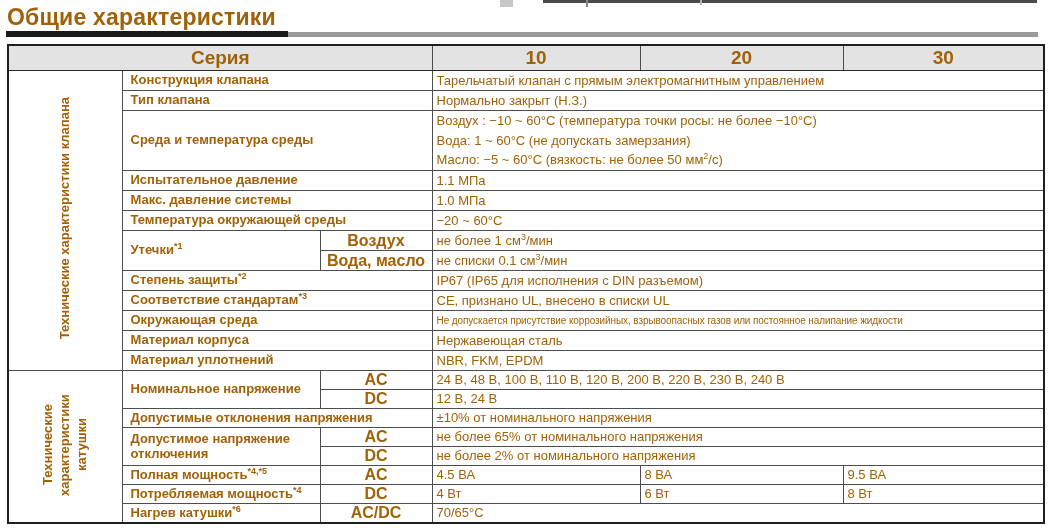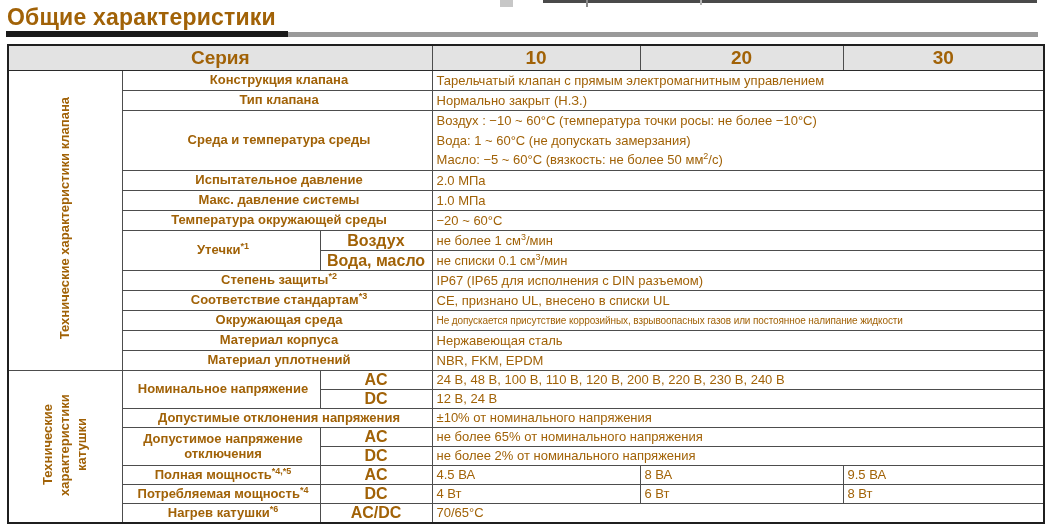--- a/index.html
+++ b/index.html
@@ -17,21 +17,21 @@
   .title-bar .gray{flex:1;height:5px;margin-top:0.5px;background:#9a9a9a;}
   
   table.specs{position:absolute;left:7px;top:44px;width:1036px;border-collapse:collapse;
         table-layout:fixed;border:2px solid #1f1f1f;}
   table.specs td{border:1px solid #4d4d4d;vertical-align:middle;overflow:hidden;}
   tr.h-head td{height:20px;background:#e3e3e3;font-weight:bold;font-size:19px;text-align:center;
         border-bottom:1.5px solid #2a2a2a;}
   tr.h-std td{height:19px;}
   tr.h-media td{height:59px;}
   tr.h-coil td{height:18px;}
-  td.lbl{font-weight:bold;font-size:13px;text-align:center;padding:0 4px 0 8px;line-height:1.15;margin-left:32px;}
+  td.lbl{font-weight:bold;font-size:13px;text-align:left;padding:0 4px 0 8px;line-height:1.15;margin-left:32px;}
   td.sub{font-weight:bold;font-size:16px;text-align:center;padding:0 2px;}
   td.val{font-size:13px;text-align:left;padding:0 4px;line-height:1.2;}
   td.val.condensed{font-size:10px;letter-spacing:-0.1px;}
   td.val .mline{line-height:19.5px;}
   td.vert-cell{text-align:center;padding:0;}
   .vert{display:inline-block;writing-mode:vertical-rl;transform:rotate(180deg);
         font-weight:bold;font-size:13px;line-height:1.3;white-space:normal;}
   .vert.valve{max-height:290px;}
   .vert.coil{max-height:150px;}
   sup{font-size:9px;line-height:0;vertical-align:super;}
@@ -87,21 +87,21 @@
       <td colspan="2" class="lbl">Среда и температура среды</td>
       <td colspan="3" class="val">
         <div class="mline">Воздух : −10 ~ 60°C (температура точки росы: не более −10°C)</div>
         <div class="mline">Вода: 1 ~ 60°C (не допускать замерзания)</div>
         <div class="mline"><span>Масло: −5 ~ 60°C (вязкость: не более 50 мм</span><sup>2</sup><span>/с)</span></div>
       </td>
     </tr>
 
     <tr class="h-std">
       <td colspan="2" class="lbl">Испытательное давление</td>
-      <td colspan="3" class="val">2.0 МПа</td>
+      <td colspan="3" class="val">1.1 МПа</td>
     </tr>
 
     <tr class="h-std">
       <td colspan="2" class="lbl">Макс. давление системы</td>
       <td colspan="3" class="val">1.0 МПа</td>
     </tr>
 
     <tr class="h-std">
       <td colspan="2" class="lbl">Температура окружающей среды</td>
       <td colspan="3" class="val">−20 ~ 60°C</td>

